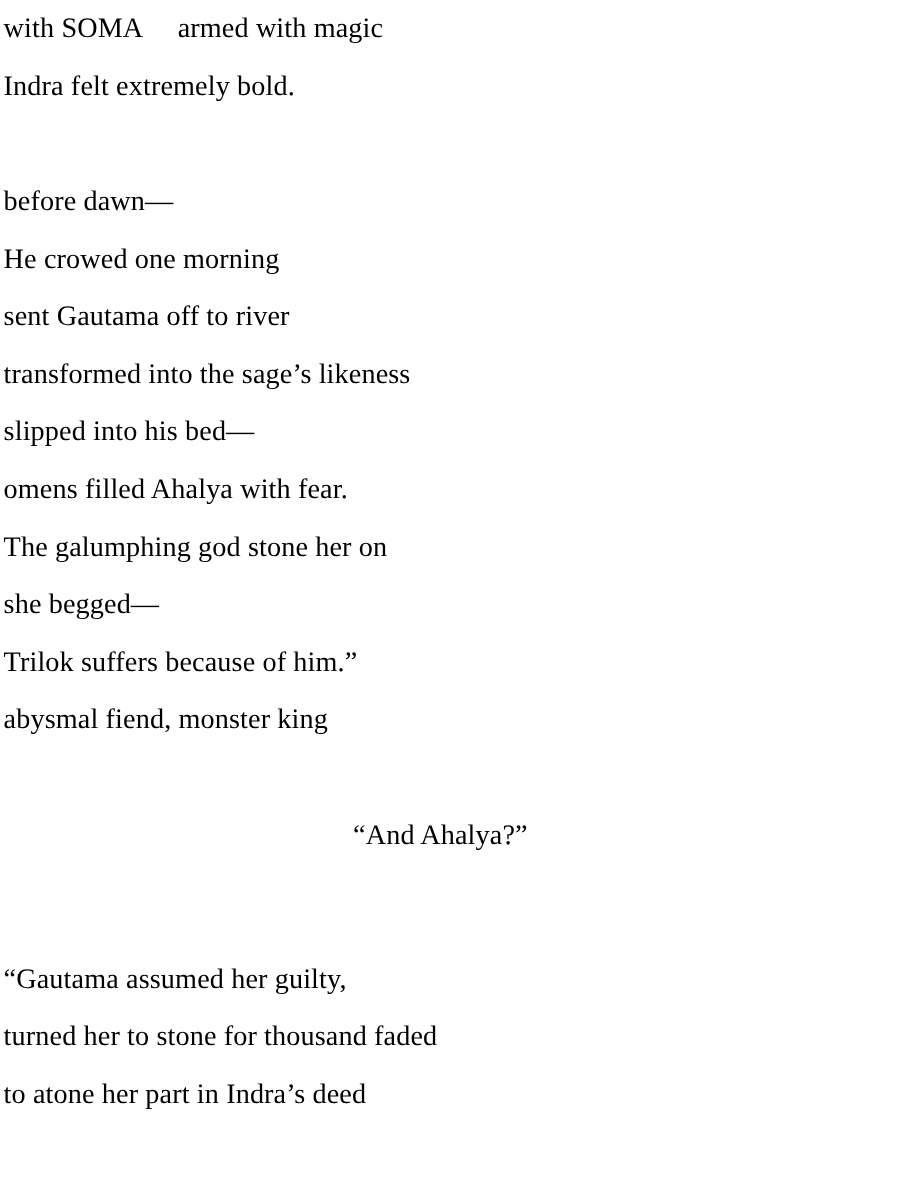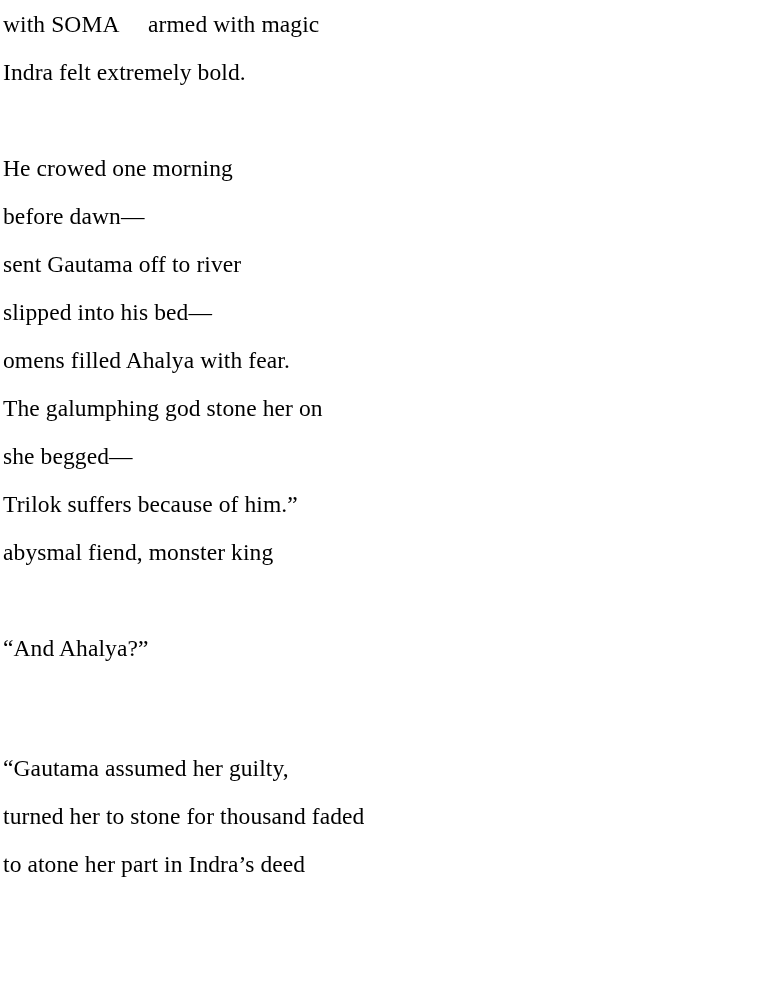--- a/index.html
+++ b/index.html
@@ -31,40 +31,41 @@
     font-size: 23.5px;
     line-height: 48px;
     white-space: pre;
     padding-left: 3px;
     letter-spacing: 0.1px;
   }
   .line.blank {
     height: 48px;
   }
   .line.indent-right {
-    text-align: left;
+    text-align: center;
     padding-right: 37px;
   }
   .line.small-gap {
     height: 24px;
     line-height: 24px;
   }
 </style>
 </head>
 <body>
 
 <div class="page">
   <div class="poem">
 
     <div class="line">with SOMA     armed with magic</div>
     <div class="line">Indra felt extremely bold.</div>
     <div class="line blank"></div>
+    <div class="line">before dawn—</div>
     <div class="line">He crowed one morning</div>
-    <div class="line">before dawn—</div>
     <div class="line">sent Gautama off to river</div>
+    <div class="line">transformed into the sage’s likeness</div>
     <div class="line">slipped into his bed—</div>
     <div class="line">omens filled Ahalya with fear.</div>
     <div class="line">The galumphing god stone her on</div>
     <div class="line">she begged—</div>
     <div class="line">Trilok suffers because of him.”</div>
     <div class="line">abysmal fiend, monster king</div>
     <div class="line blank"></div>
     <div class="line indent-right">“And Ahalya?”</div>
     <div class="line blank"></div>
     <div class="line small-gap"></div>

